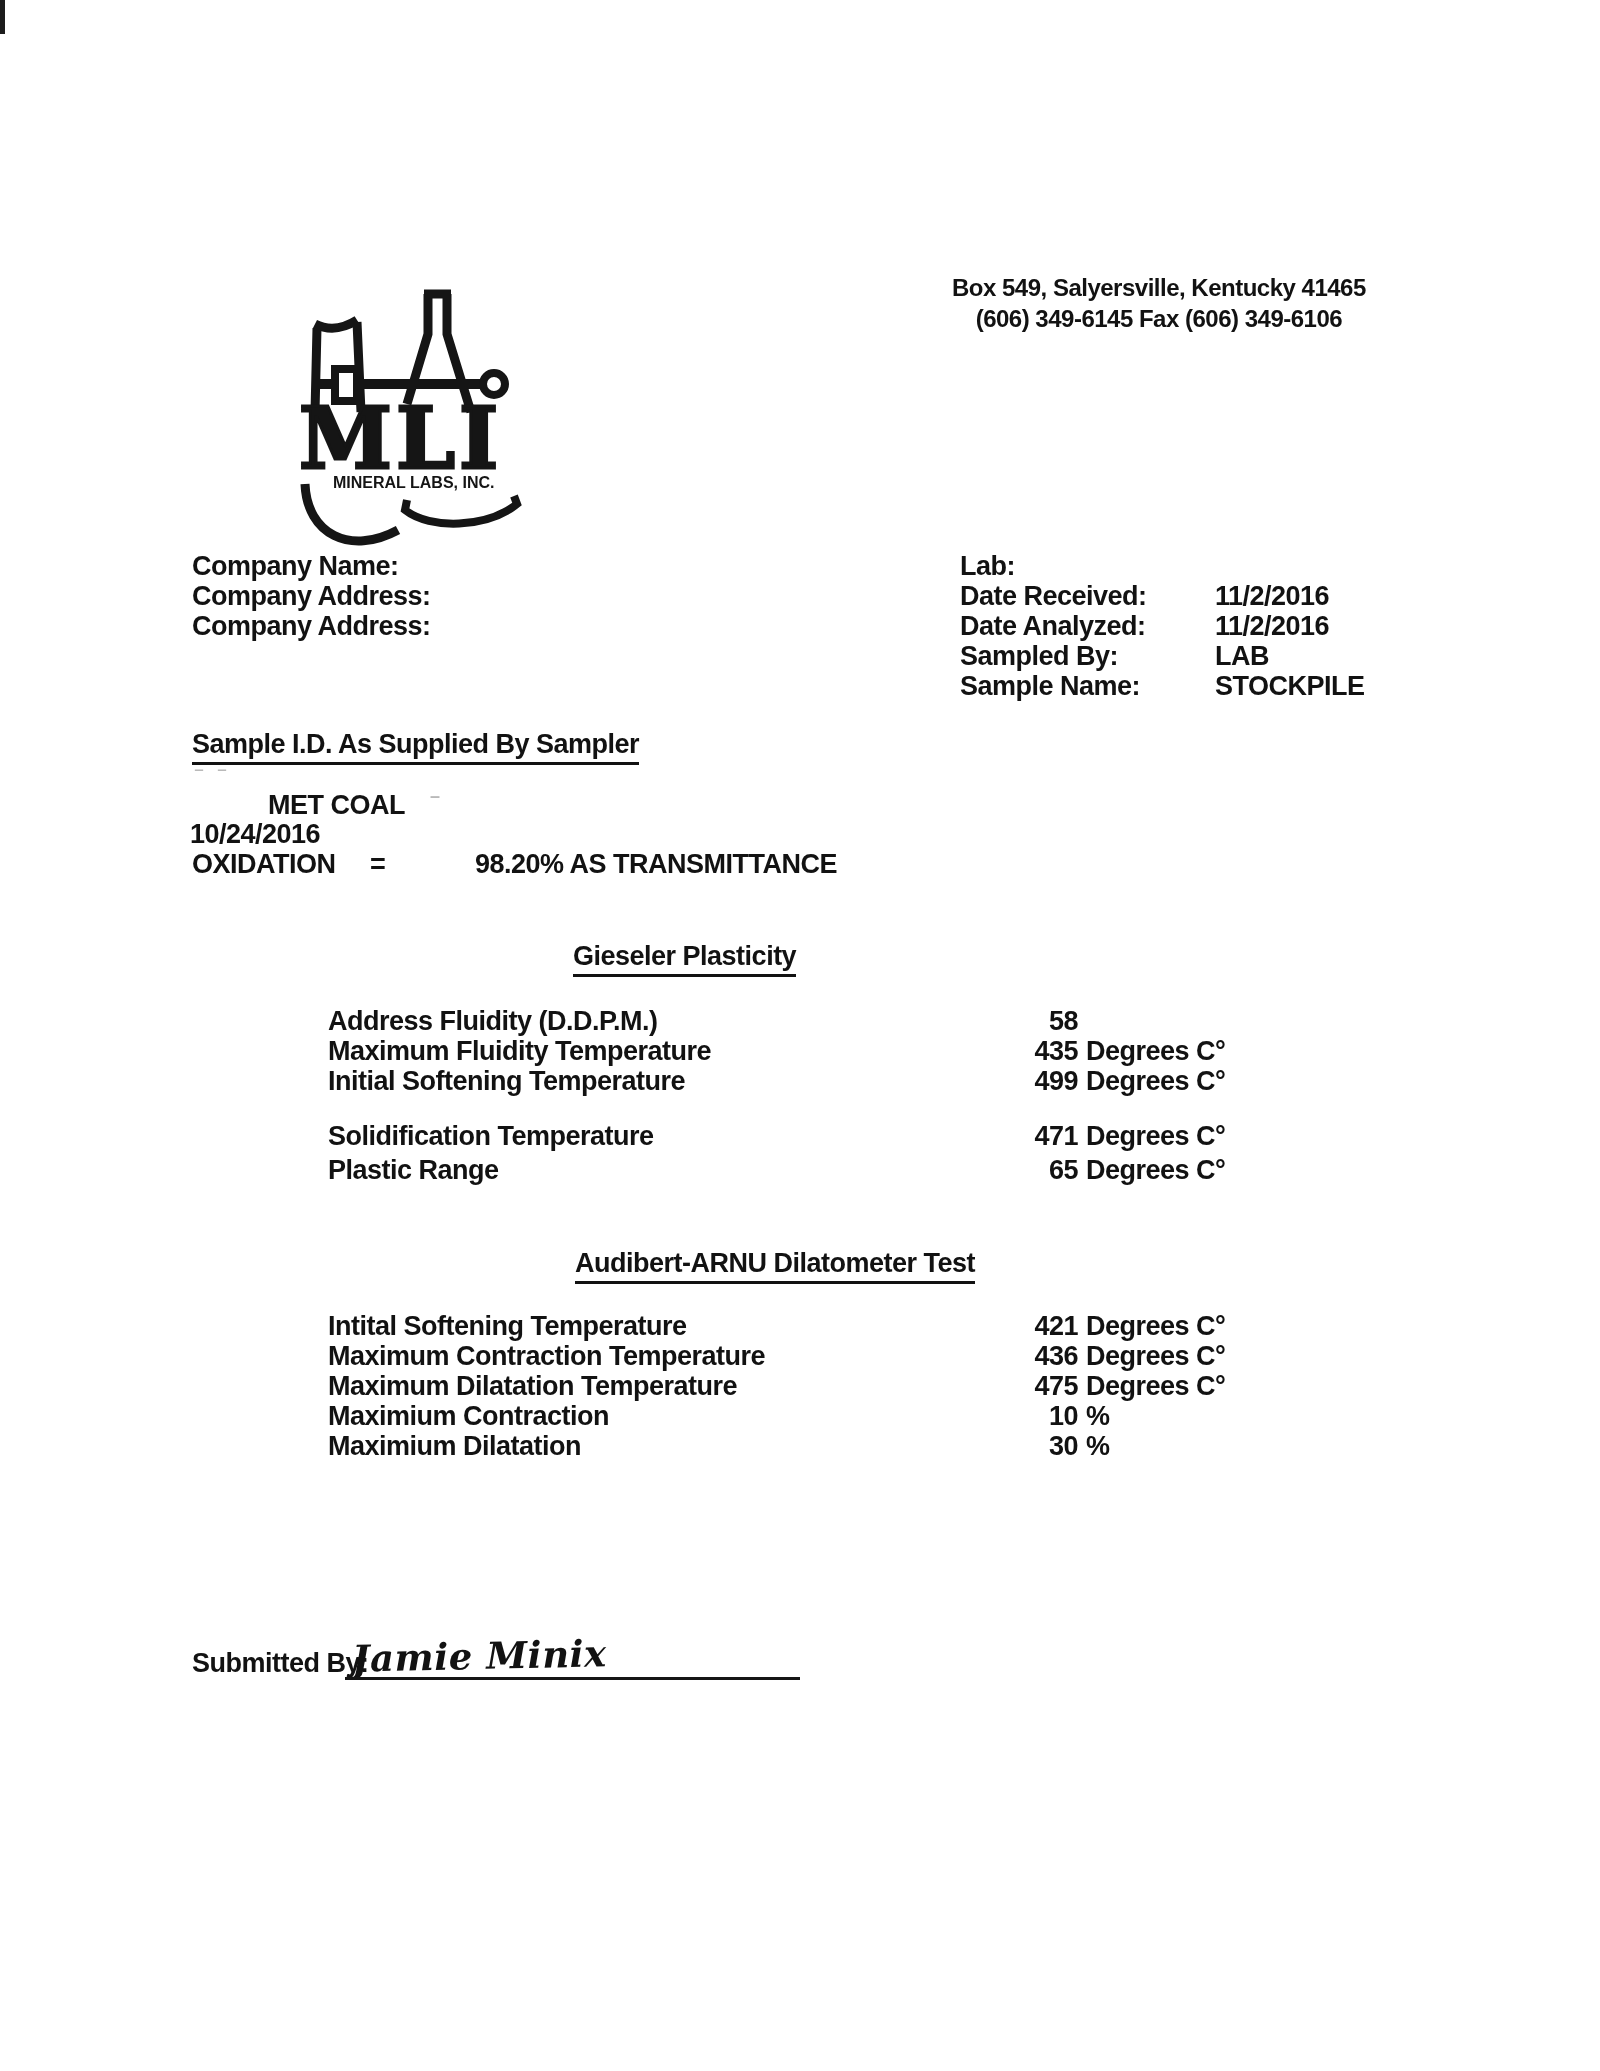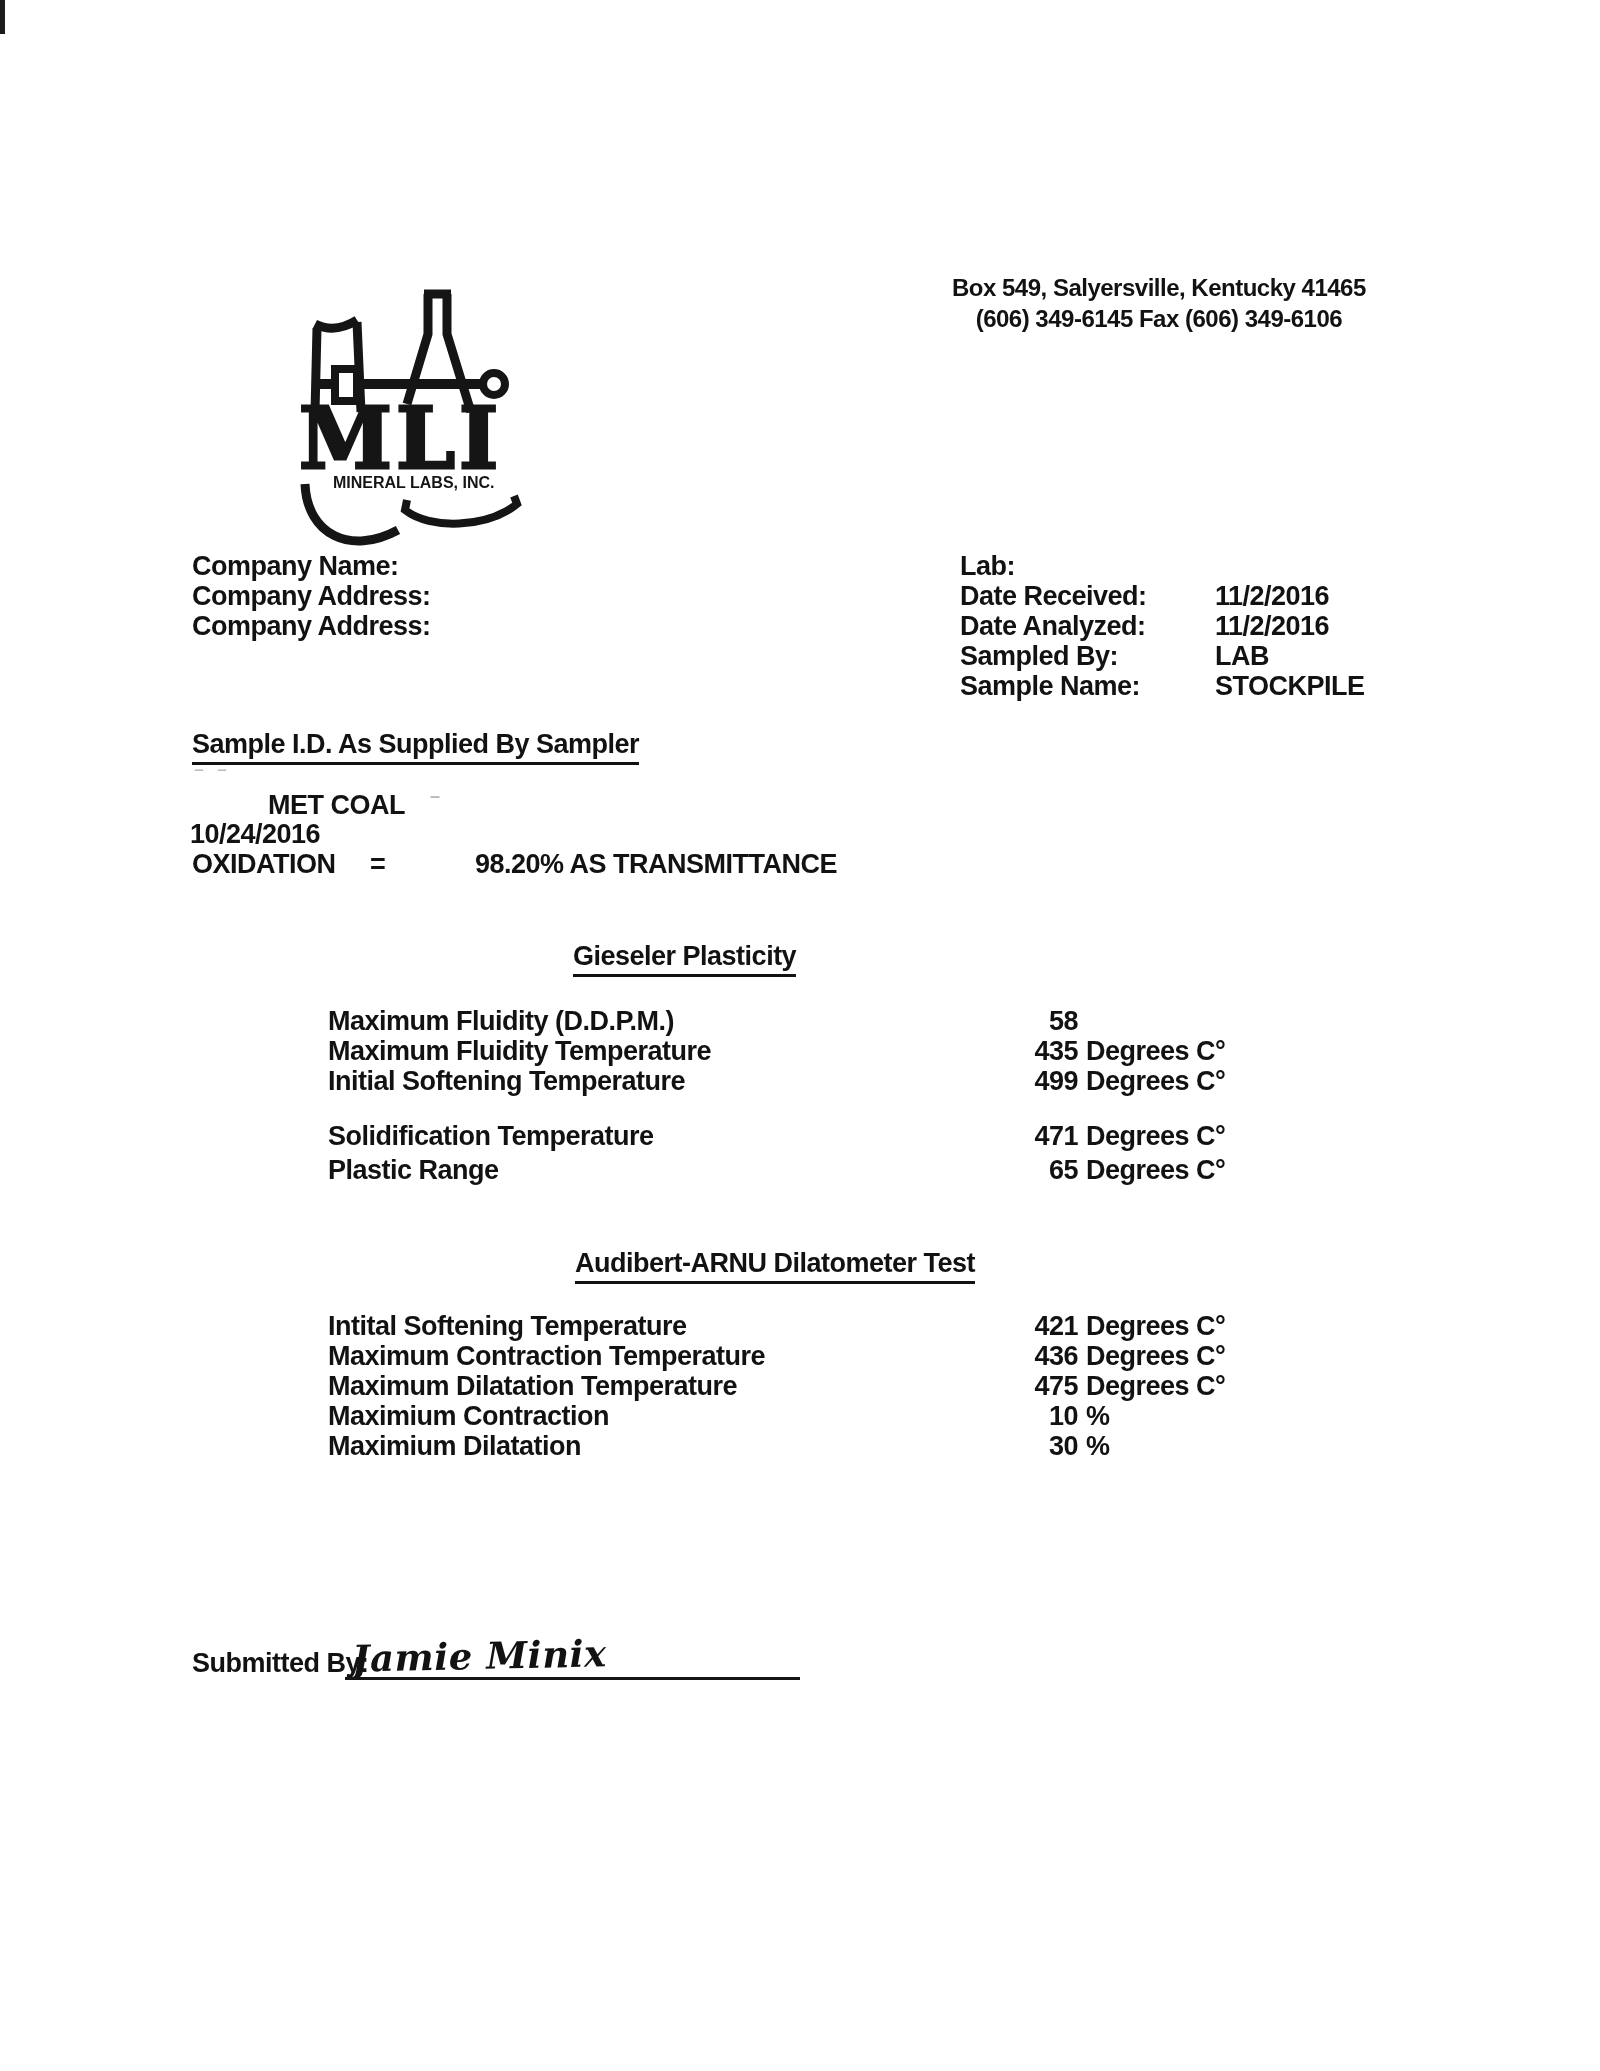--- a/index.html
+++ b/index.html
@@ -111,21 +111,21 @@
     <span class="abs" style="left:192px;">OXIDATION</span>
     <span class="abs" style="left:370px;">=</span>
     <span class="abs" style="left:475px;">98.20% AS TRANSMITTANCE</span>
   </div>
 
   <div class="abs t24" style="left:573px; top:941px;">
     <span class="underlined">Gieseler Plasticity</span>
   </div>
 
   <div class="trow t24" style="top:1006px;">
-    <span class="r-label">Maximum Fluidity (D.D.P.M.)</span>
+    <span class="r-label">Address Fluidity (D.D.P.M.)</span>
     <span class="r-value">58</span>
     <span class="r-unit"></span>
   </div>
   <div class="trow t24" style="top:1036px;">
     <span class="r-label">Maximum Fluidity Temperature</span>
     <span class="r-value">435</span>
     <span class="r-unit">Degrees C°</span>
   </div>
   <div class="trow t24" style="top:1066px;">
     <span class="r-label">Initial Softening Temperature</span>

